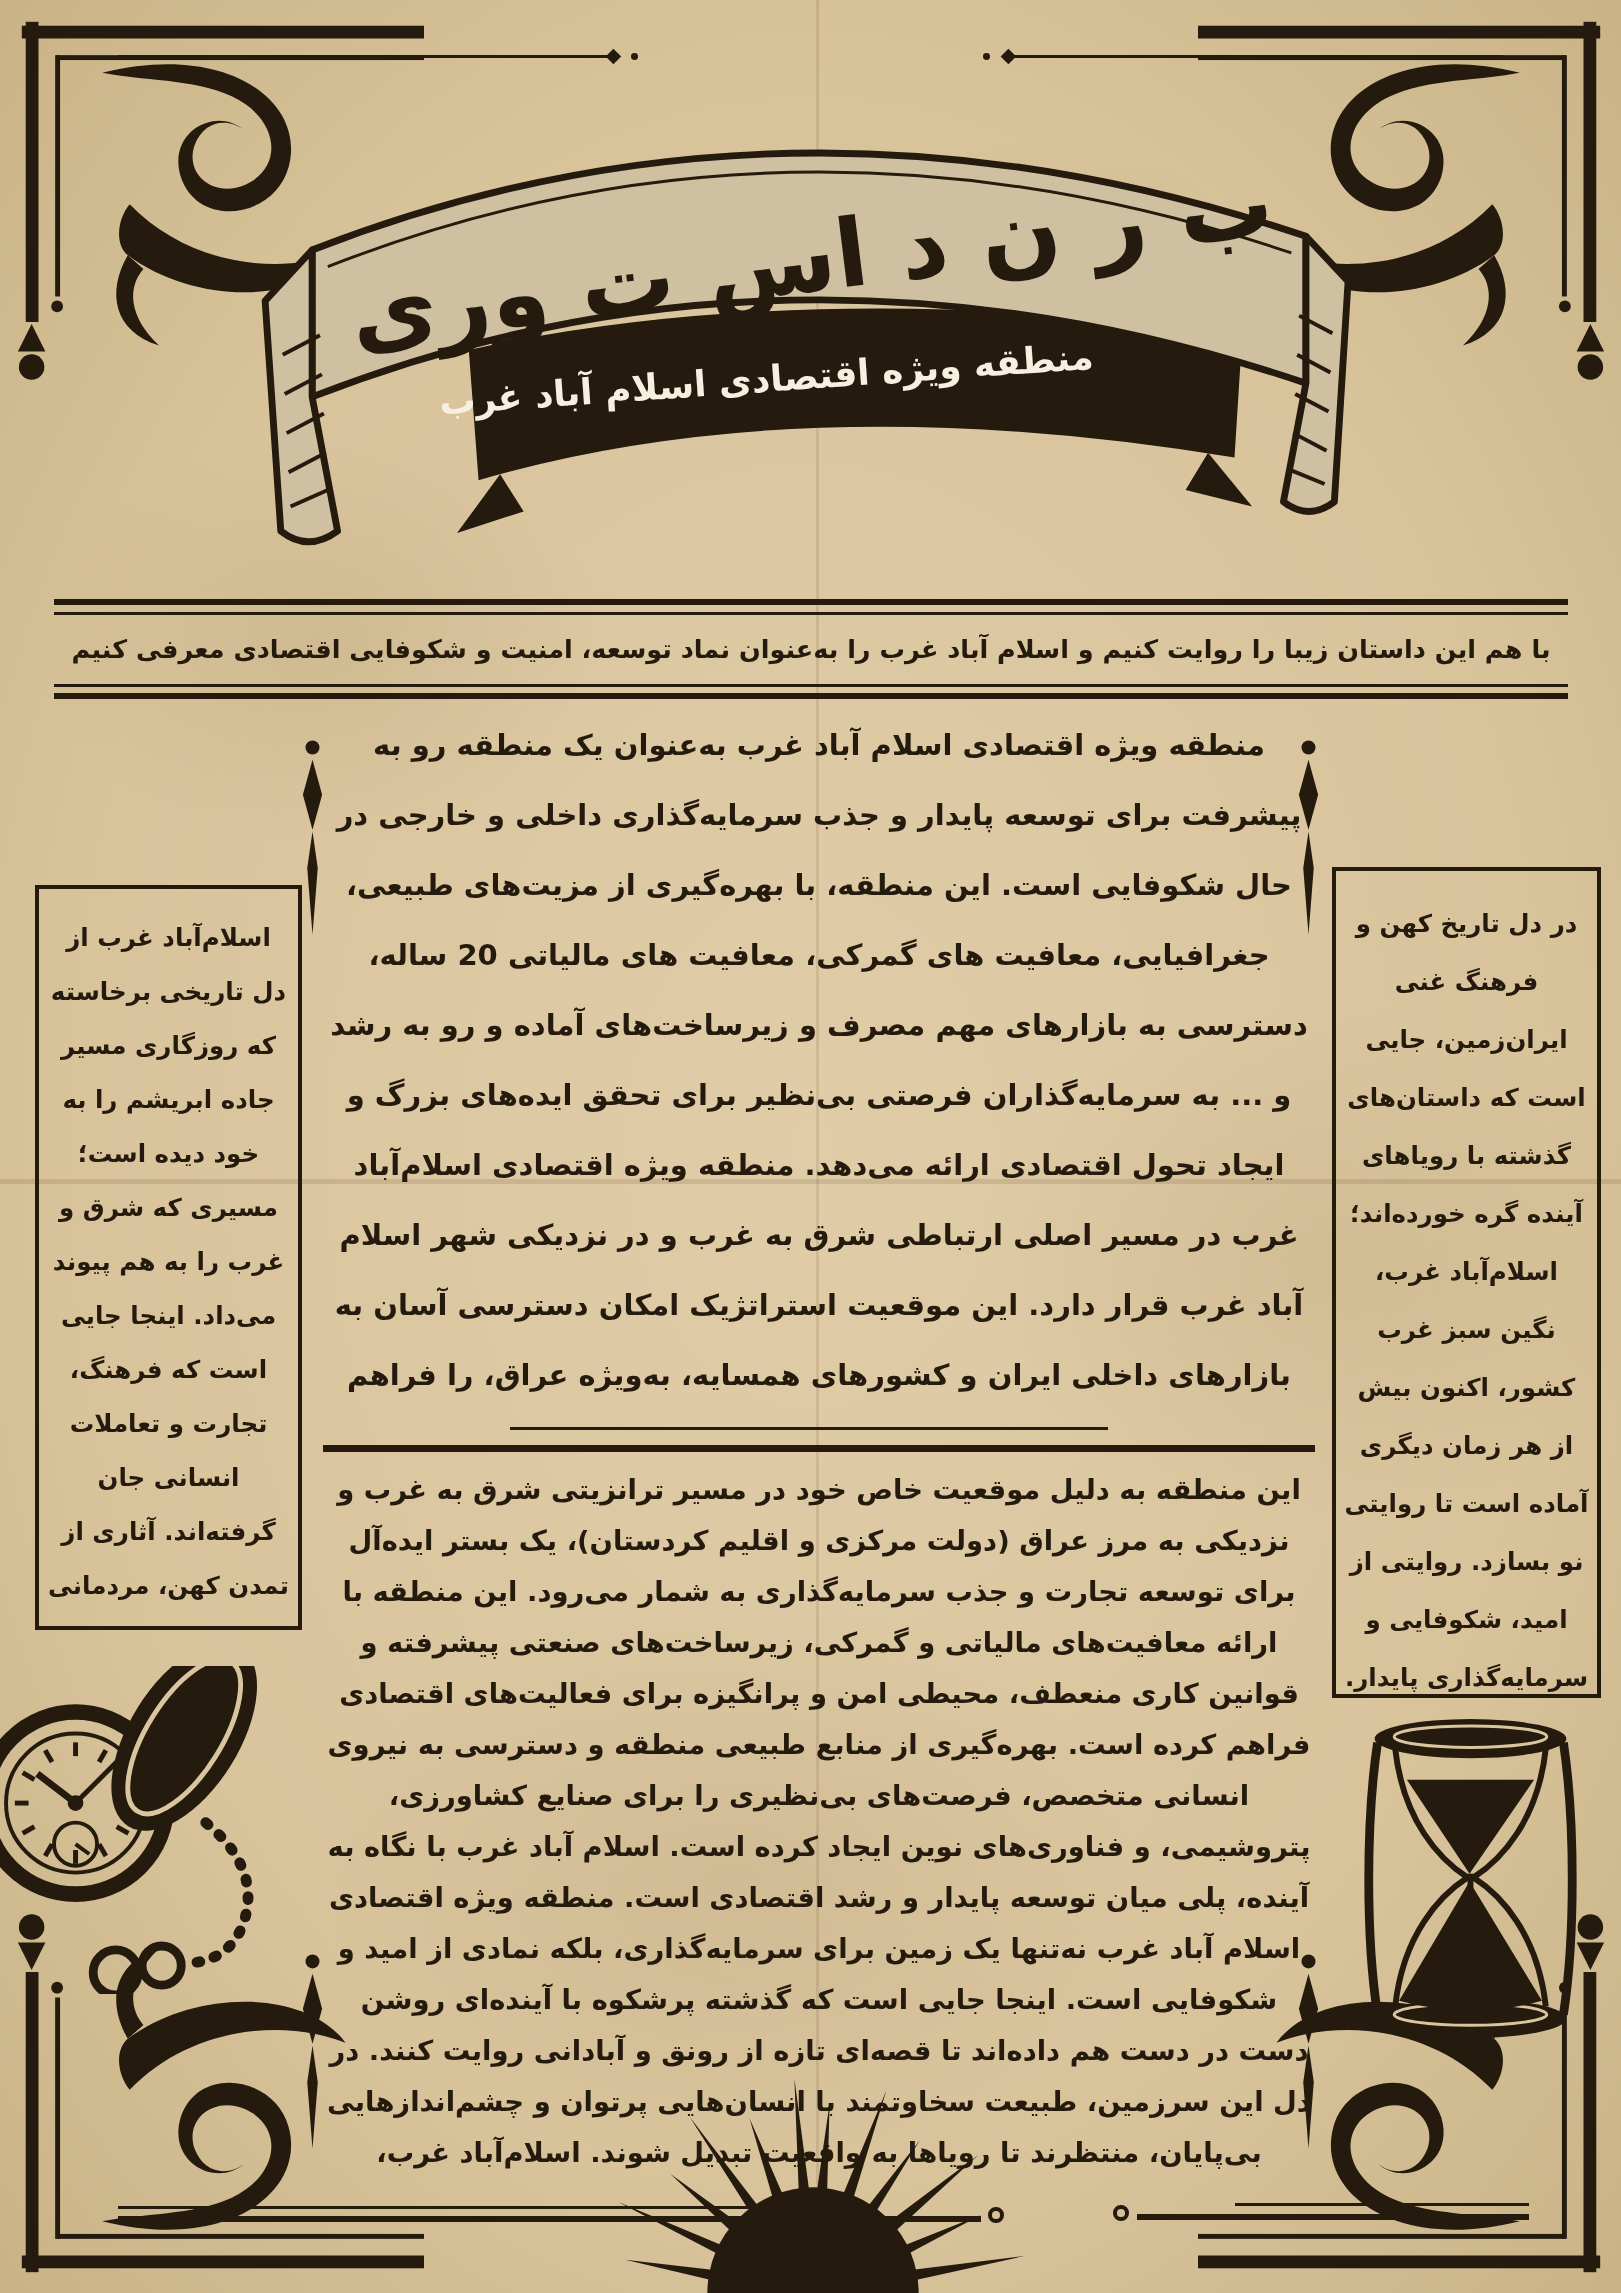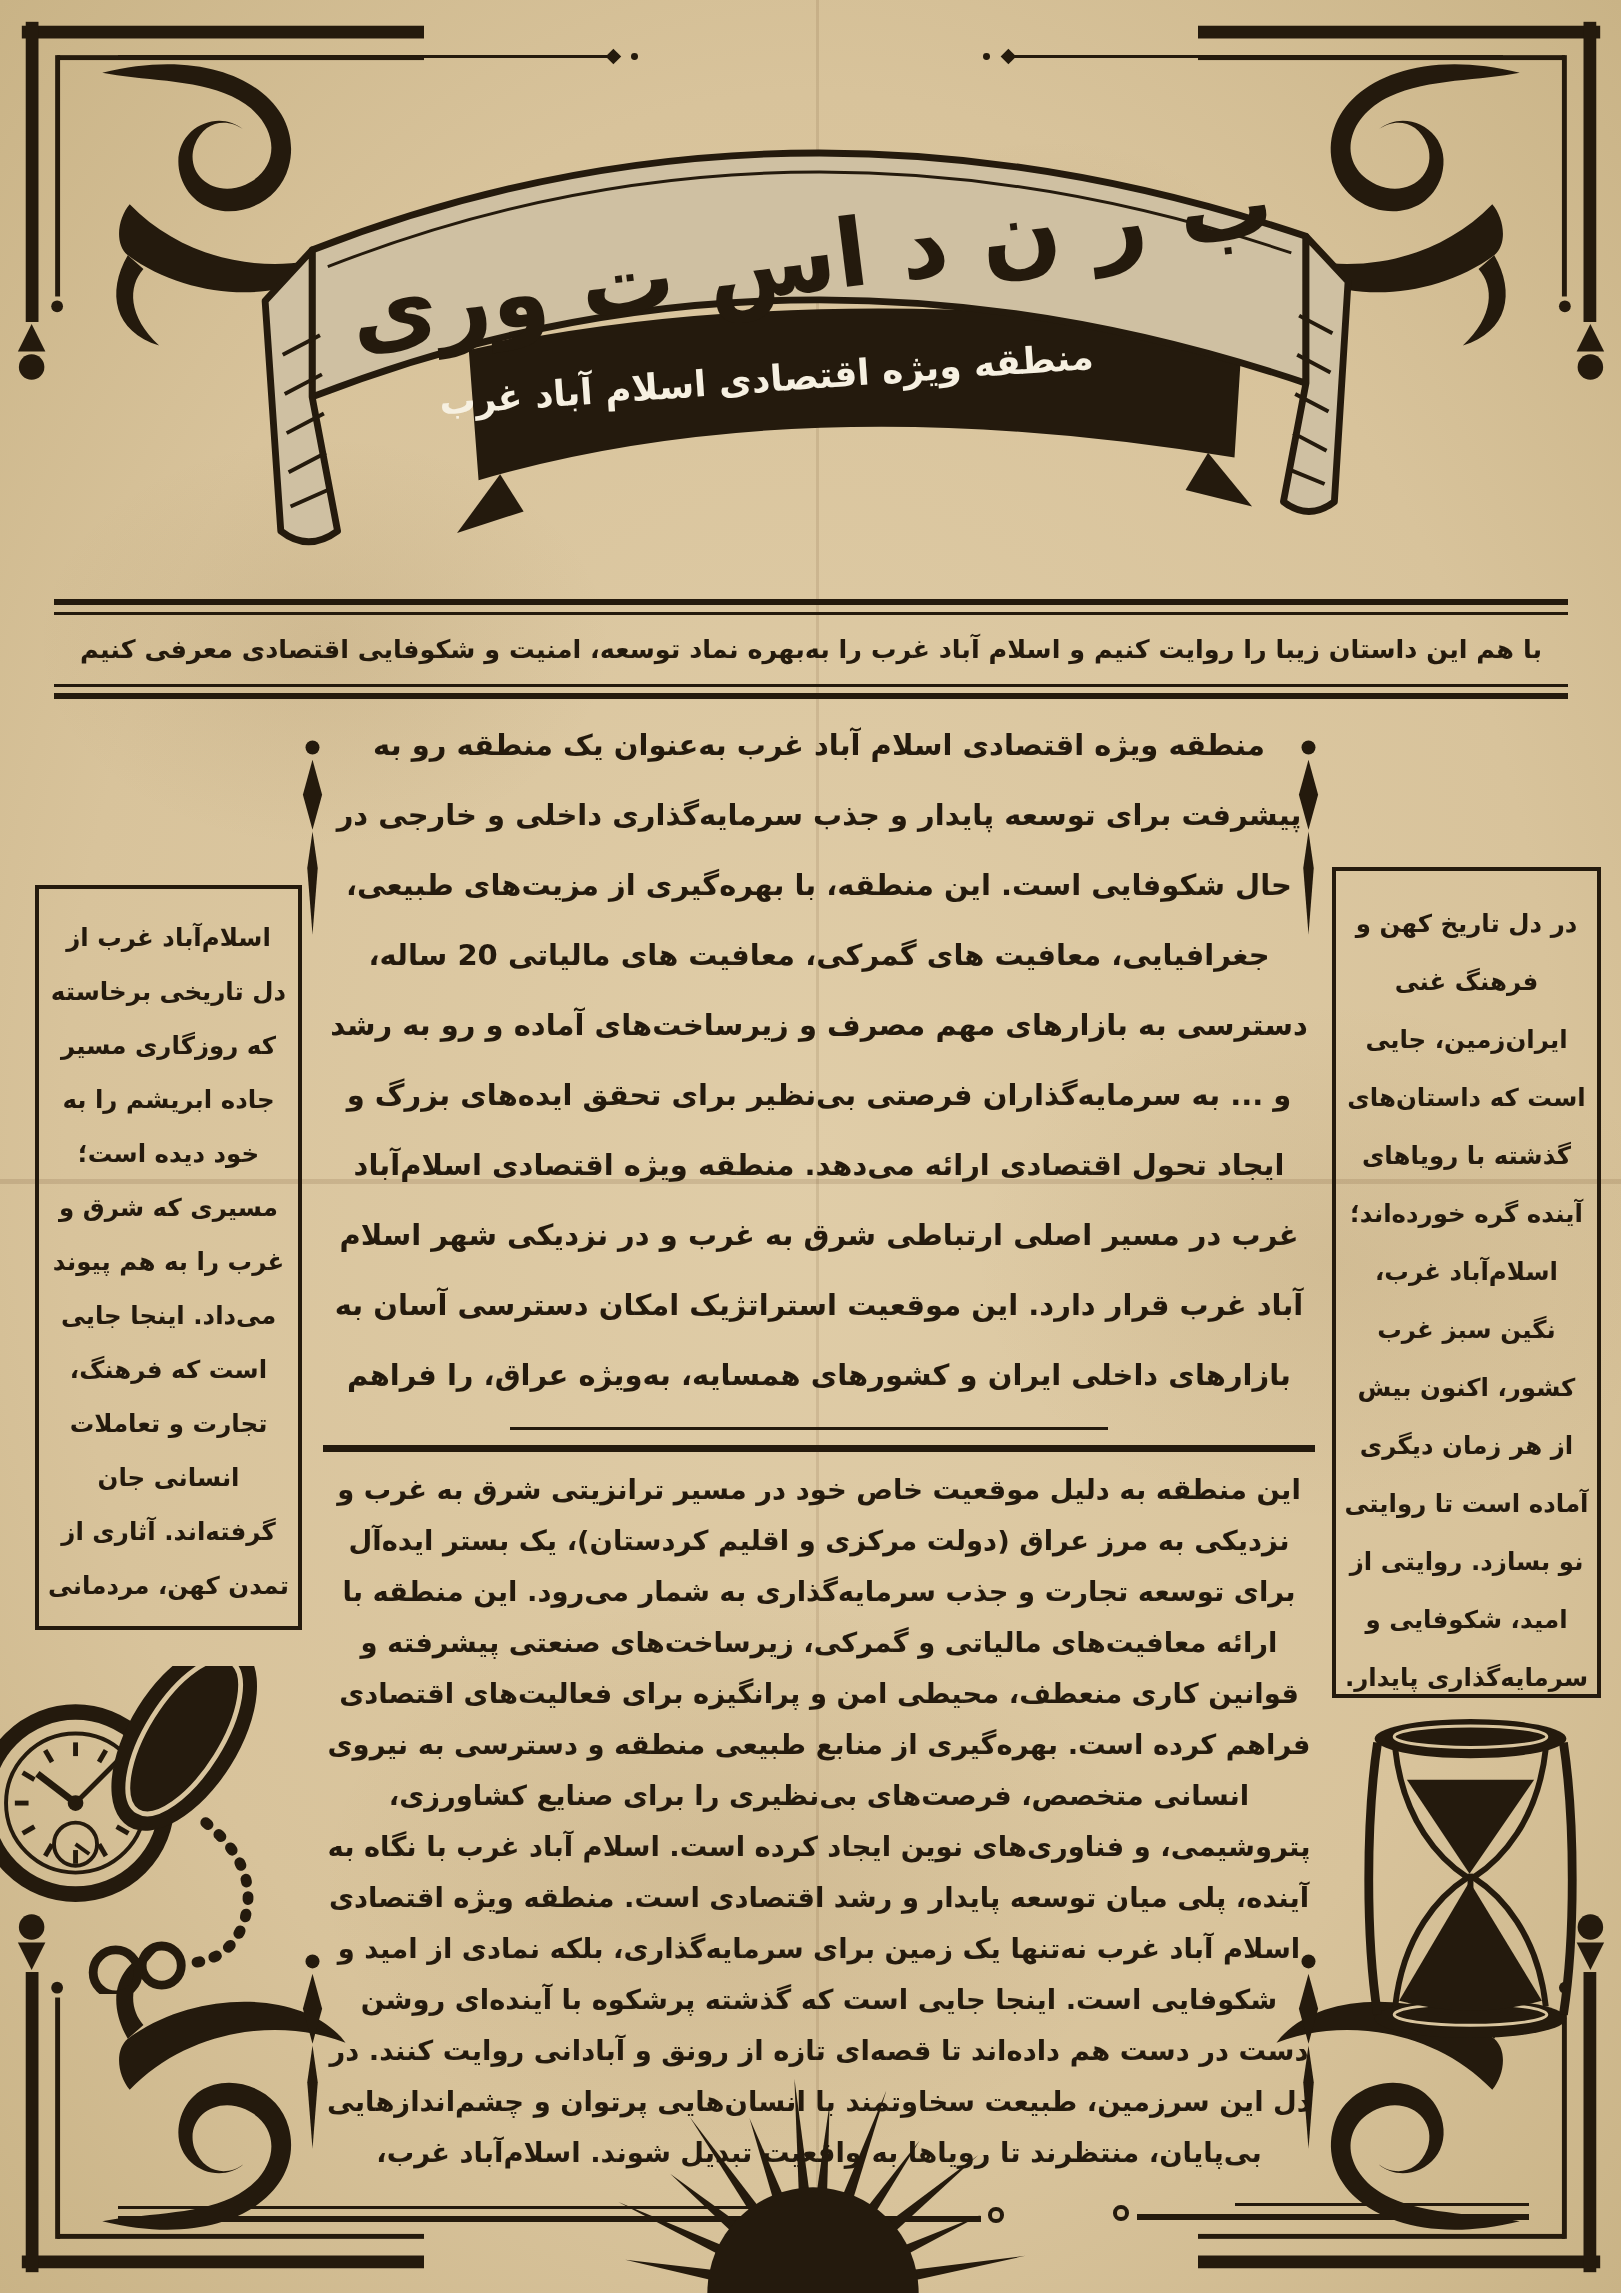--- a/index.html
+++ b/index.html
@@ -130,21 +130,21 @@
 
       <path d="M86,160 Q560,-26 1070,146" fill="none" stroke="#241a0d" stroke-width="3"></path>
     </svg>
     <div class="abs banner-title">ب ر ن د اس ت وری</div>
     <div class="abs banner-subtitle">منطقه ویژه اقتصادی اسلام آباد غرب</div>
   </div>
 
   <div class="rule" style="left:54px;top:599px;width:1514px;height:5.9px"></div>
   <div class="rule" style="left:54px;top:612px;width:1514px;height:2.9px"></div>
   <div class="abs headline">
-    <span>با هم این داستان زیبا را روایت کنیم و اسلام آباد غرب را به‌بهره نماد توسعه، امنیت و شکوفایی اقتصادی معرفی کنیم</span>
+    <span>با هم این داستان زیبا را روایت کنیم و اسلام آباد غرب را به‌عنوان نماد توسعه، امنیت و شکوفایی اقتصادی معرفی کنیم</span>
   </div>
   <div class="rule" style="left:54px;top:684px;width:1514px;height:2.9px"></div>
   <div class="rule" style="left:54px;top:693px;width:1514px;height:5.9px"></div>
 
   <svg class="abs" style="left:295px;top:737px" width="35" height="201" viewBox="0 0 40 230">
       <use href="#fleuron"></use>
     </svg>
   <svg class="abs" style="left:1291px;top:737px" width="35" height="201" viewBox="0 0 40 230">
       <use href="#fleuron"></use>
     </svg>

